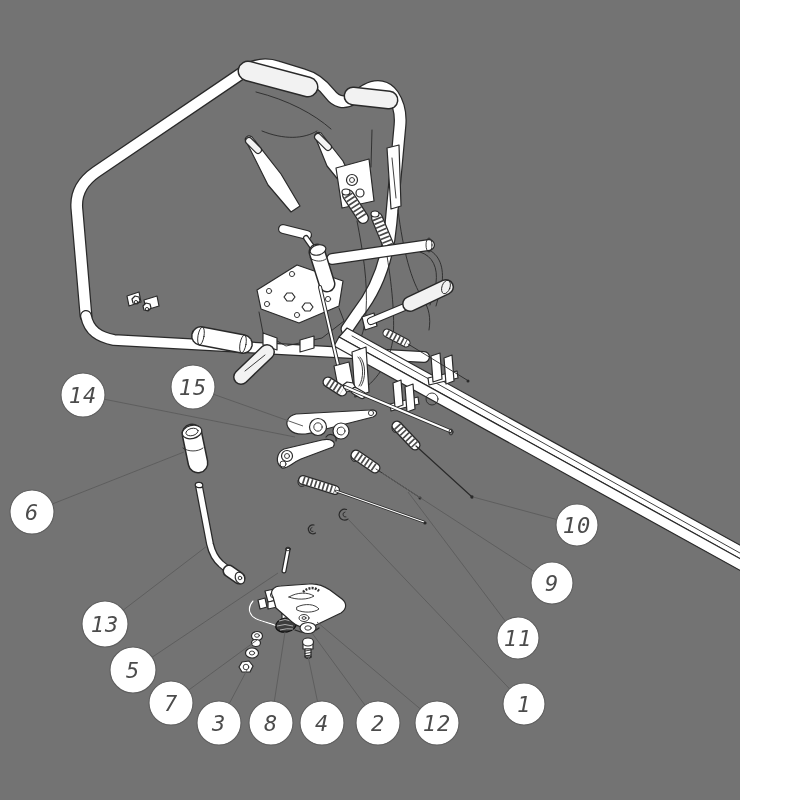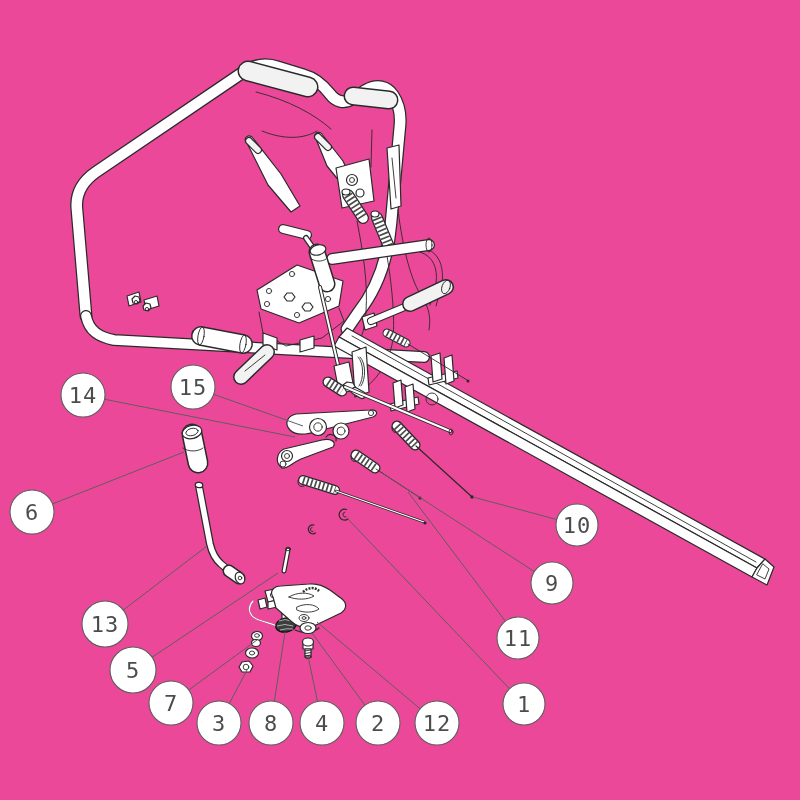--- a/index.html
+++ b/index.html
@@ -1,17 +1,17 @@
 <!DOCTYPE html>
 <html><head>
 <meta charset="utf-8">
 <style>
   html,body{margin:0;padding:0;background:#fff;}
-  .page{position:relative;width:800px;height:800px;background:#ec4899;overflow:hidden;
-        font-family:"DejaVu Sans",sans-serif;}
+  .page{position:relative;width:740px;height:800px;background:#737373;overflow:hidden;
+        font-family:"DejaVu Sans",sans-serif;font-style:italic;}
   svg{display:block}
   
   .ln  {fill:none;stroke:#2a2a2a;stroke-width:1.2;stroke-linejoin:round;stroke-linecap:round;}
   .ln-thin{fill:none;stroke:#2a2a2a;stroke-width:0.9;stroke-linejoin:round;stroke-linecap:round;}
   .wfill{fill:#ffffff;stroke:#2a2a2a;stroke-width:1.2;stroke-linejoin:round;}
   
   .tube-out{fill:none;stroke:#2a2a2a;stroke-linecap:round;stroke-linejoin:round;}
   .tube-in {fill:none;stroke:#ffffff;stroke-linecap:round;stroke-linejoin:round;}
   .tube-in-g{fill:none;stroke:#f2f2f2;stroke-linecap:round;stroke-linejoin:round;}
   .rib{fill:none;stroke:#4a4a4a;stroke-dasharray:1.7 2.4;}

